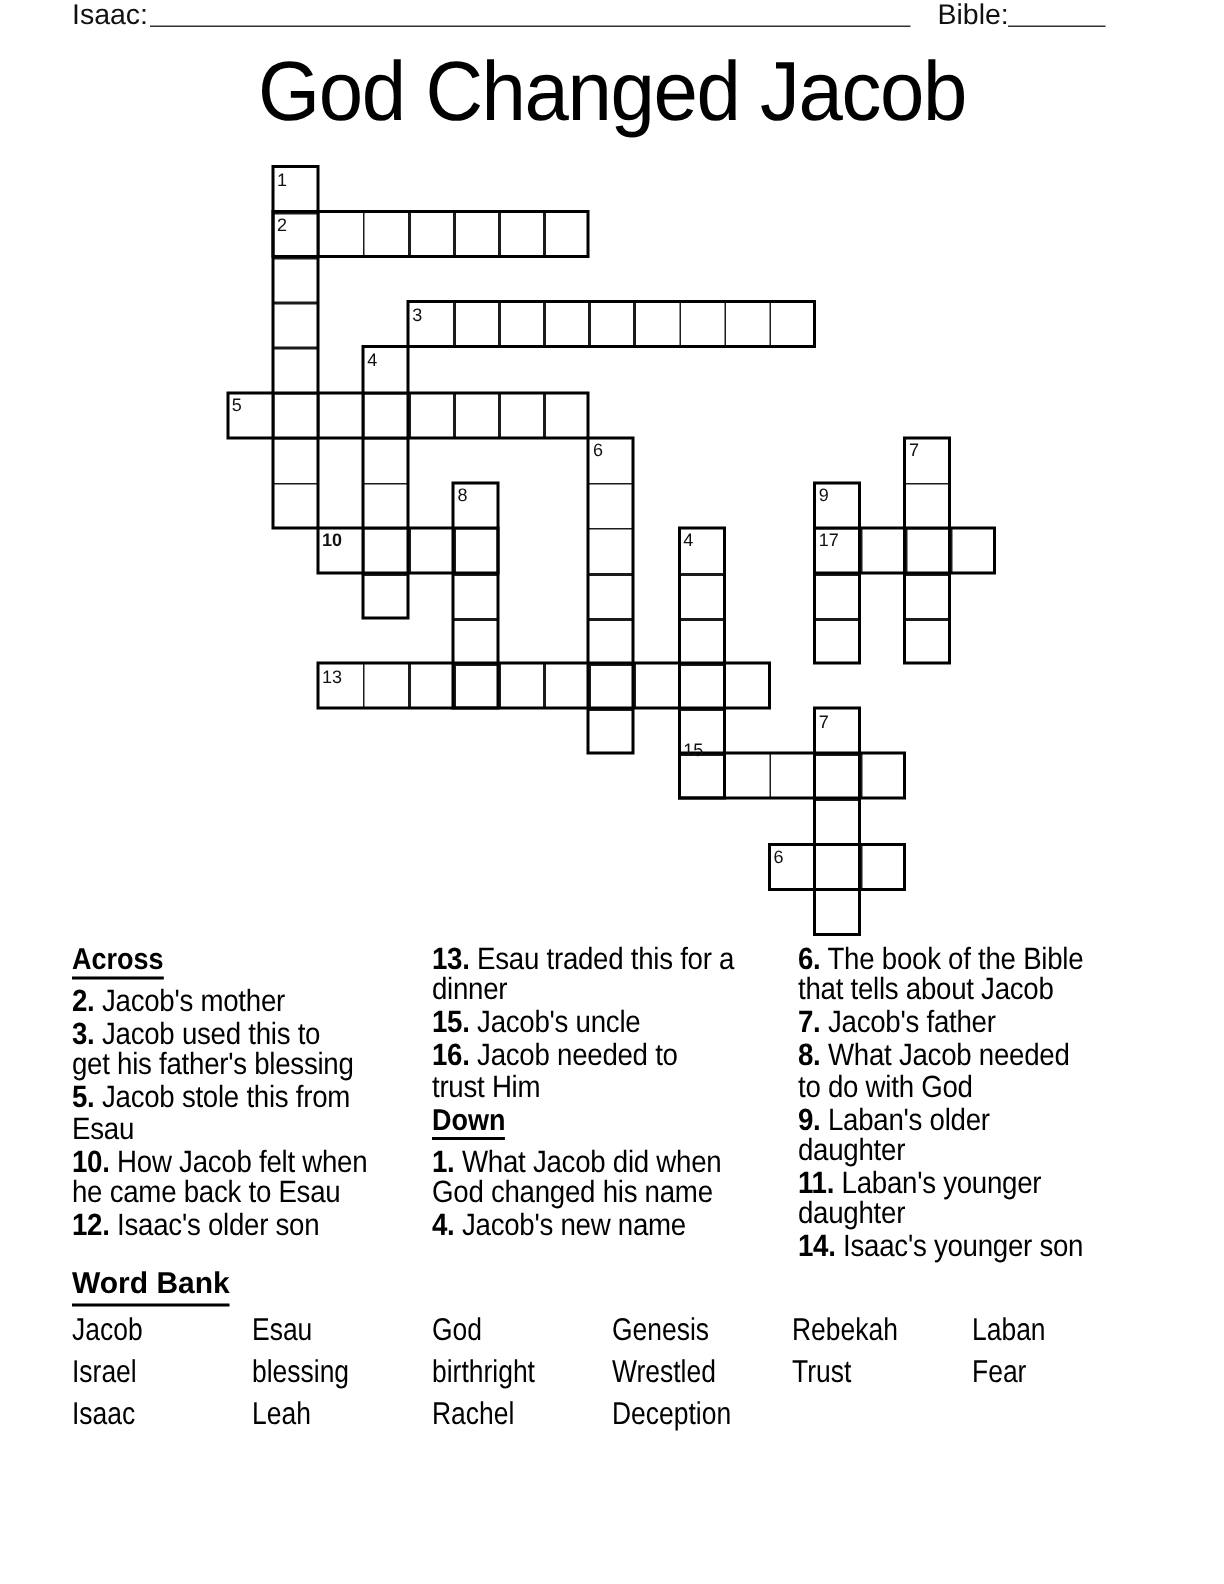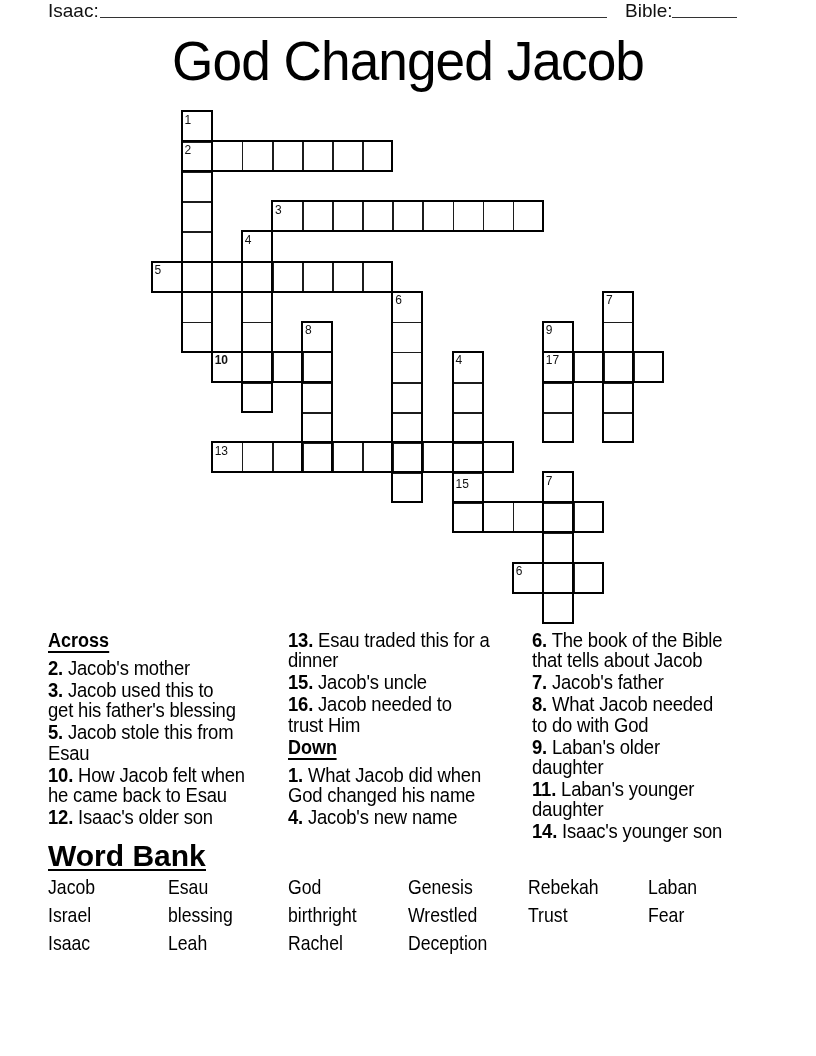--- a/index.html
+++ b/index.html
@@ -18,21 +18,21 @@
   .divider{position:absolute;background:#1c1c1c;z-index:1;}
   .cell-num{position:absolute;z-index:3;font-size:12px;line-height:12px;color:#111;}
   
   .clue-col{position:absolute;top:630px;transform:scaleX(0.9);transform-origin:0 0;}
   .clue-heading{display:inline-block;font-size:20px;font-weight:700;border-bottom:2.2px solid #000;
                 padding-bottom:1px;margin-bottom:5px;line-height:20px;}
   .clue{margin:0 0 1.5px 0;}
   .clue-line{white-space:nowrap;font-size:20.5px;line-height:20.4px;letter-spacing:-0.2px;}
   .clue-num{font-weight:700;}
   
-  .wb-heading{position:absolute;left:48px;top:844px;display:inline-block;font-size:30px;font-weight:700;
+  .wb-heading{position:absolute;left:48px;top:844px;display:inline-block;font-size:20px;font-weight:700;
               border-bottom:2.4px solid #000;padding-bottom:1px;line-height:24px;}
   .wb-item{position:absolute;font-size:21px;line-height:22px;white-space:nowrap;
            transform:scaleX(0.84);transform-origin:0 0;}
 </style>
 </head>
 <body>
 
 <div class="page">
 
   <span class="hdr-label" style="left:48px;top:0px;">Isaac:</span>
@@ -143,21 +143,21 @@
       <div class="divider" style="left: 542.8px; top: 532.4px; width: 30.1px; height: 1.7px;"></div>
       <div class="divider" style="left: 542.8px; top: 562.5px; width: 30.1px; height: 1.7px;"></div>
       <div class="divider" style="left: 542.8px; top: 592.6px; width: 30.1px; height: 1.7px;"></div>
       <div class="word-outline" style="left: 541.8px; top: 471.2px; width: 32.1px; height: 152.5px;"></div>
       <div class="cell-num" style="left: 545.8px; top: 474.7px;">7</div>
       <div class="divider" style="left: 482.6px; top: 502.3px; width: 1.7px; height: 30.1px;"></div>
       <div class="divider" style="left: 512.7px; top: 502.3px; width: 1.7px; height: 30.1px;"></div>
       <div class="divider" style="left: 542.8px; top: 502.3px; width: 1.7px; height: 30.1px;"></div>
       <div class="divider" style="left: 572.9px; top: 502.3px; width: 1.7px; height: 30.1px;"></div>
       <div class="word-outline" style="left: 451.5px; top: 501.3px; width: 152.5px; height: 32.1px;"></div>
-      <div class="cell-num" style="left: 455.5px; top: 478px;">15</div>
+      <div class="cell-num" style="left: 455.5px; top: 494px;">15</div>
       <div class="divider" style="left: 542.8px; top: 562.5px; width: 1.7px; height: 30.1px;"></div>
       <div class="divider" style="left: 572.9px; top: 562.5px; width: 1.7px; height: 30.1px;"></div>
       <div class="word-outline" style="left: 511.7px; top: 561.5px; width: 92.3px; height: 32.1px;"></div>
       <div class="cell-num" style="left: 515.7px; top: 565px;">6</div>
     </div>
 
   <div class="clue-col" id="clue-col-0" style="left:48px;">
       <div><span class="clue-heading">Across</span></div>
       <div class="clue">
         <div class="clue-line"><span class="clue-num">2.</span> Jacob's mother</div>

